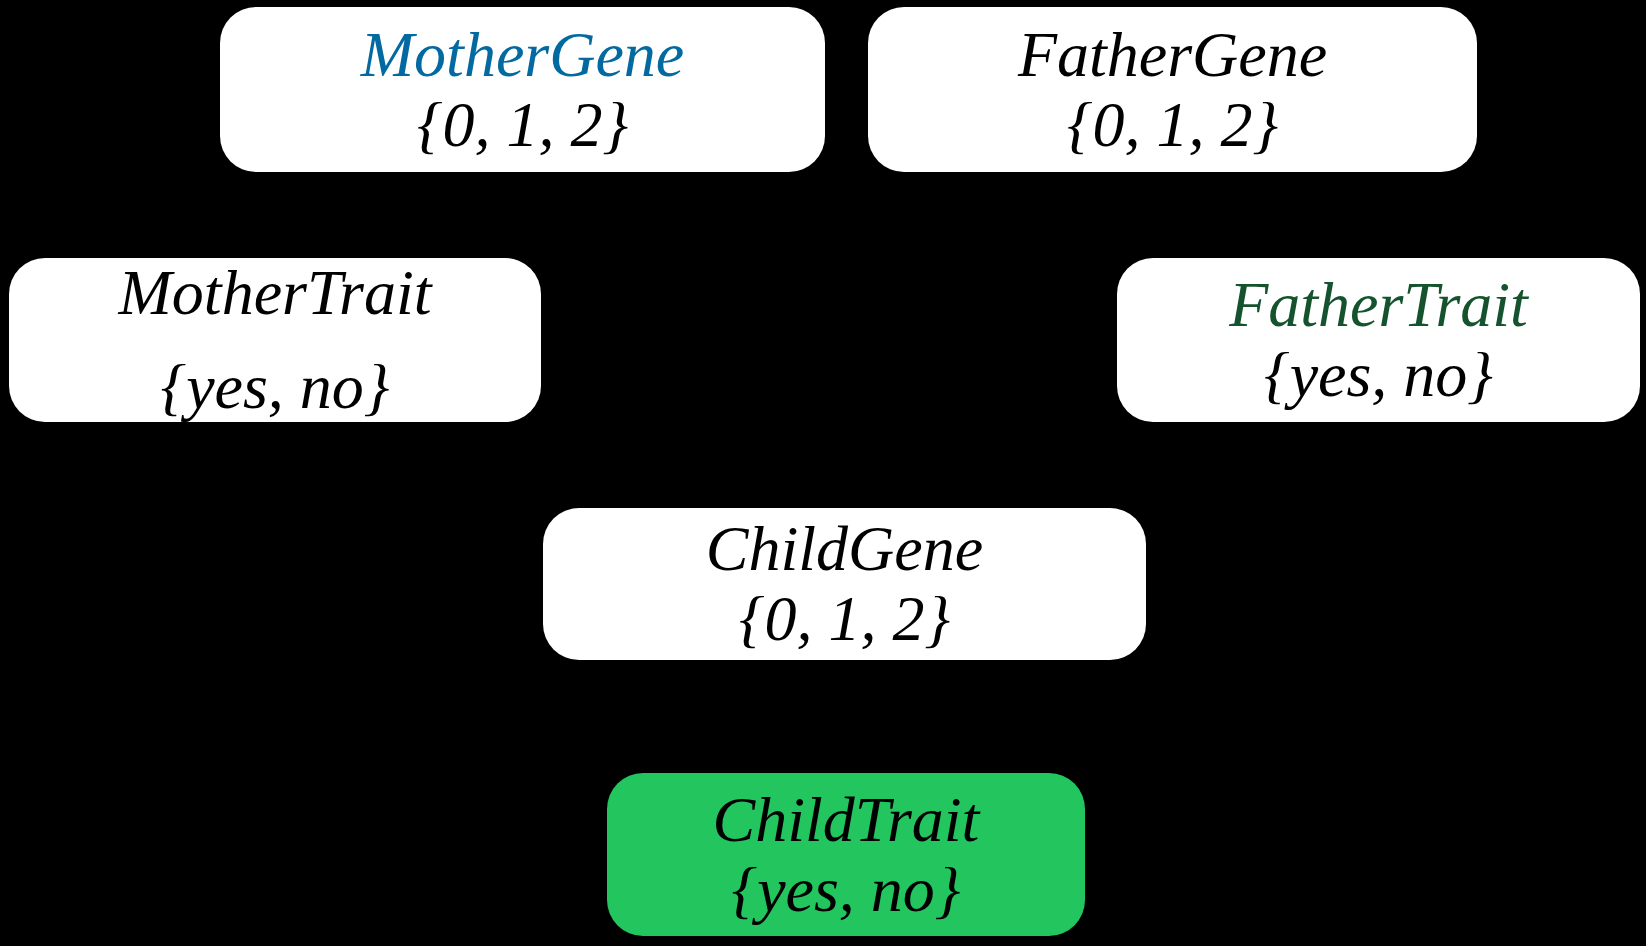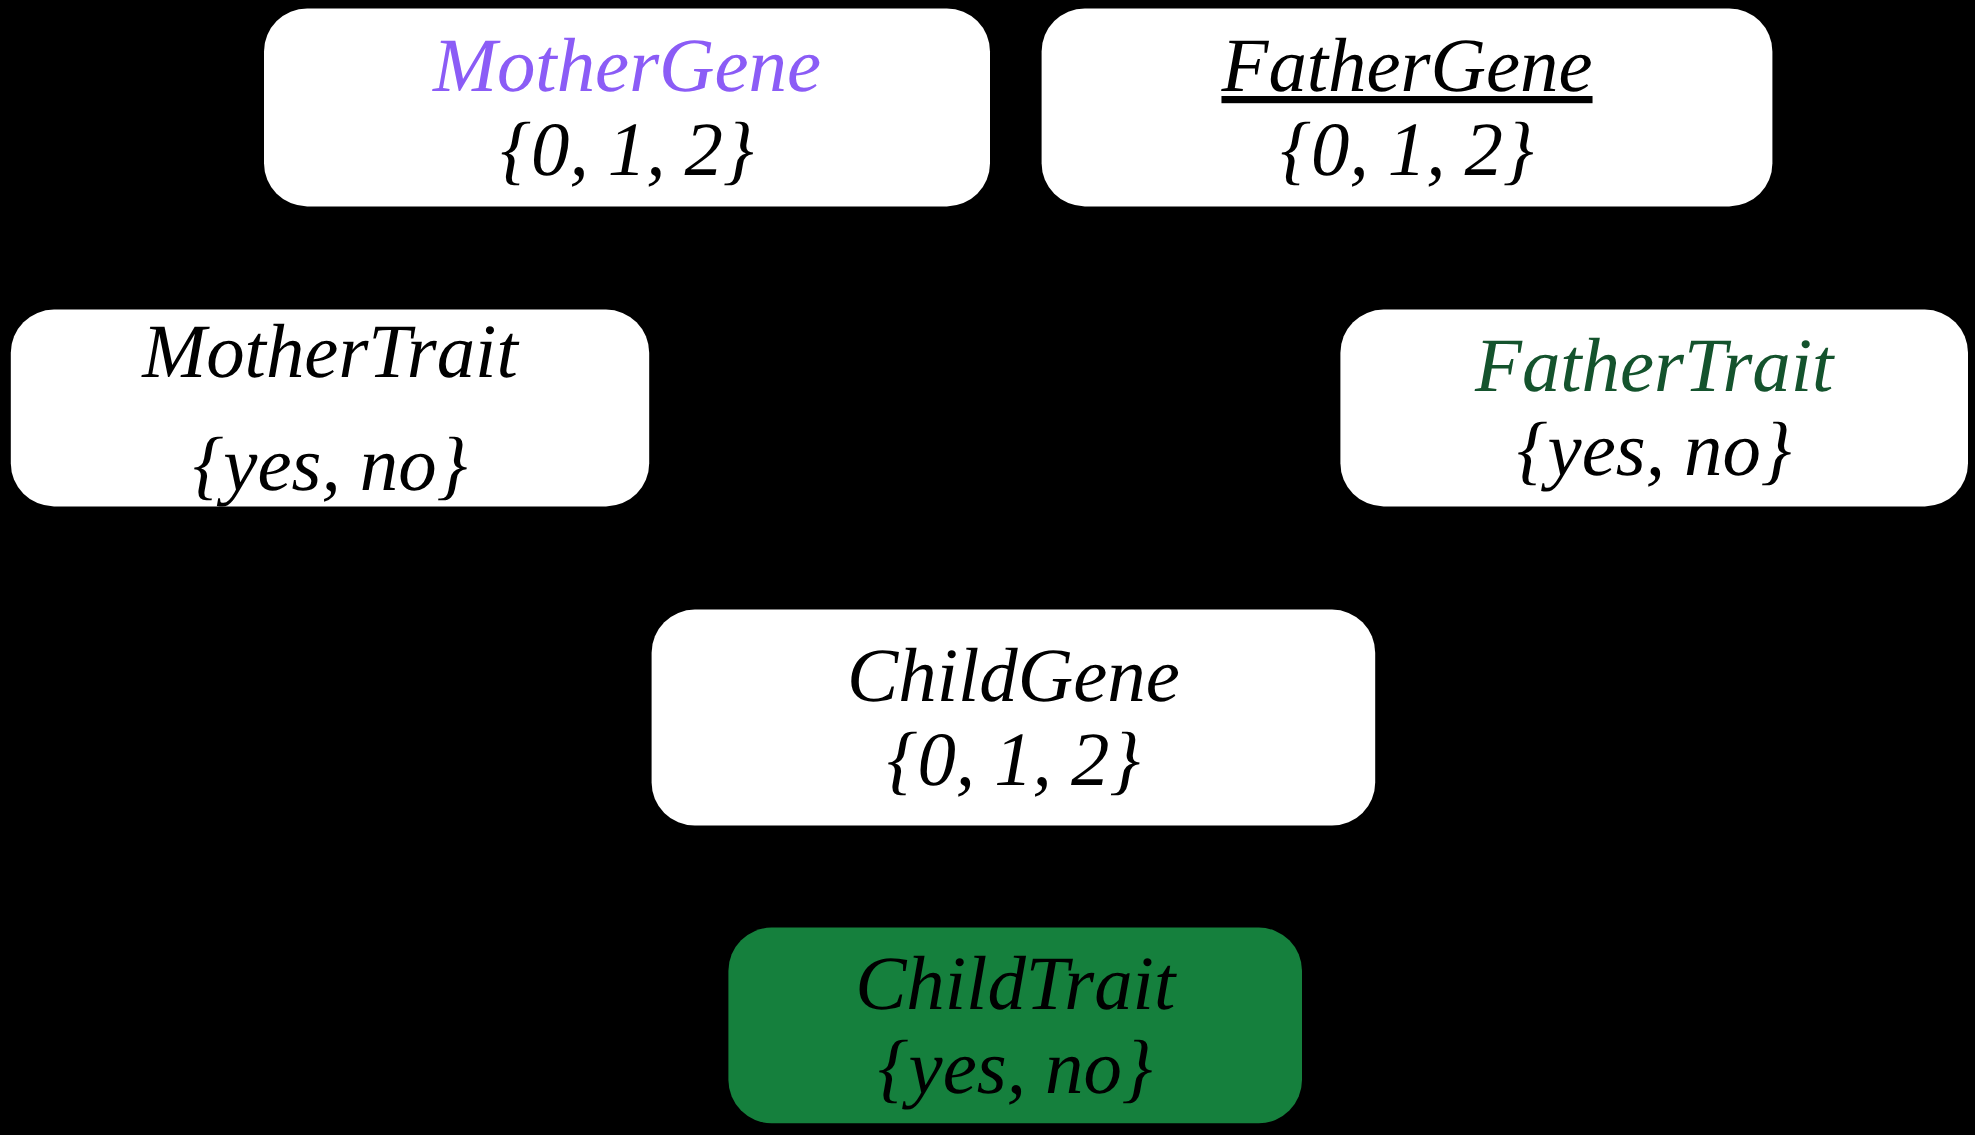--- a/index.html
+++ b/index.html
@@ -32,36 +32,36 @@
     font-size: 64px;
     line-height: 70px;
     white-space: nowrap;
   }
 </style>
 </head>
 <body>
 
 <div id="canvas" style="width: 1646px; height: 946px; background: rgb(0, 0, 0);">
     <div class="node" style="left: 220px; top: 7px; width: 605px; height: 165px; background: rgb(255, 255, 255);">
-      <div class="node-label" style="color: #8b5cf6;">MotherGene</div>
+      <div class="node-label" style="color: #0369a1;">MotherGene</div>
       <div class="node-values" style="color: rgb(0, 0, 0);">{0, 1, 2}</div>
     </div>
     <div class="node" style="left: 868px; top: 7px; width: 609px; height: 165px; background: rgb(255, 255, 255);">
-      <div class="node-label" style="color: rgb(0, 0, 0); text-decoration: underline;">FatherGene</div>
+      <div class="node-label" style="color: rgb(0, 0, 0);">FatherGene</div>
       <div class="node-values" style="color: rgb(0, 0, 0);">{0, 1, 2}</div>
     </div>
     <div class="node" style="left: 9px; top: 258px; width: 532px; height: 164px; background: rgb(255, 255, 255); justify-content: space-between;">
       <div class="node-label" style="color: rgb(0, 0, 0);">MotherTrait</div>
       <div class="node-values" style="color: rgb(0, 0, 0);">{yes, no}</div>
     </div>
     <div class="node" style="left: 1117px; top: 258px; width: 523px; height: 164px; background: rgb(255, 255, 255);">
       <div class="node-label" style="color: #14532d;">FatherTrait</div>
       <div class="node-values" style="color: rgb(0, 0, 0);">{yes, no}</div>
     </div>
-    <div class="node" style="left: 543px; top: 508px; width: 603px; height: 180px; background: rgb(255, 255, 255);">
+    <div class="node" style="left: 543px; top: 508px; width: 603px; height: 152px; background: rgb(255, 255, 255);">
       <div class="node-label" style="color: rgb(0, 0, 0);">ChildGene</div>
       <div class="node-values" style="color: rgb(0, 0, 0);">{0, 1, 2}</div>
     </div>
-    <div class="node" style="left: 607px; top: 773px; width: 478px; height: 163px; background: #15803d;">
+    <div class="node" style="left: 607px; top: 773px; width: 478px; height: 163px; background: #22c55e;">
       <div class="node-label" style="color: rgb(0, 0, 0);">ChildTrait</div>
       <div class="node-values" style="color: rgb(0, 0, 0);">{yes, no}</div>
     </div>
   </div>
 
 </body></html>

